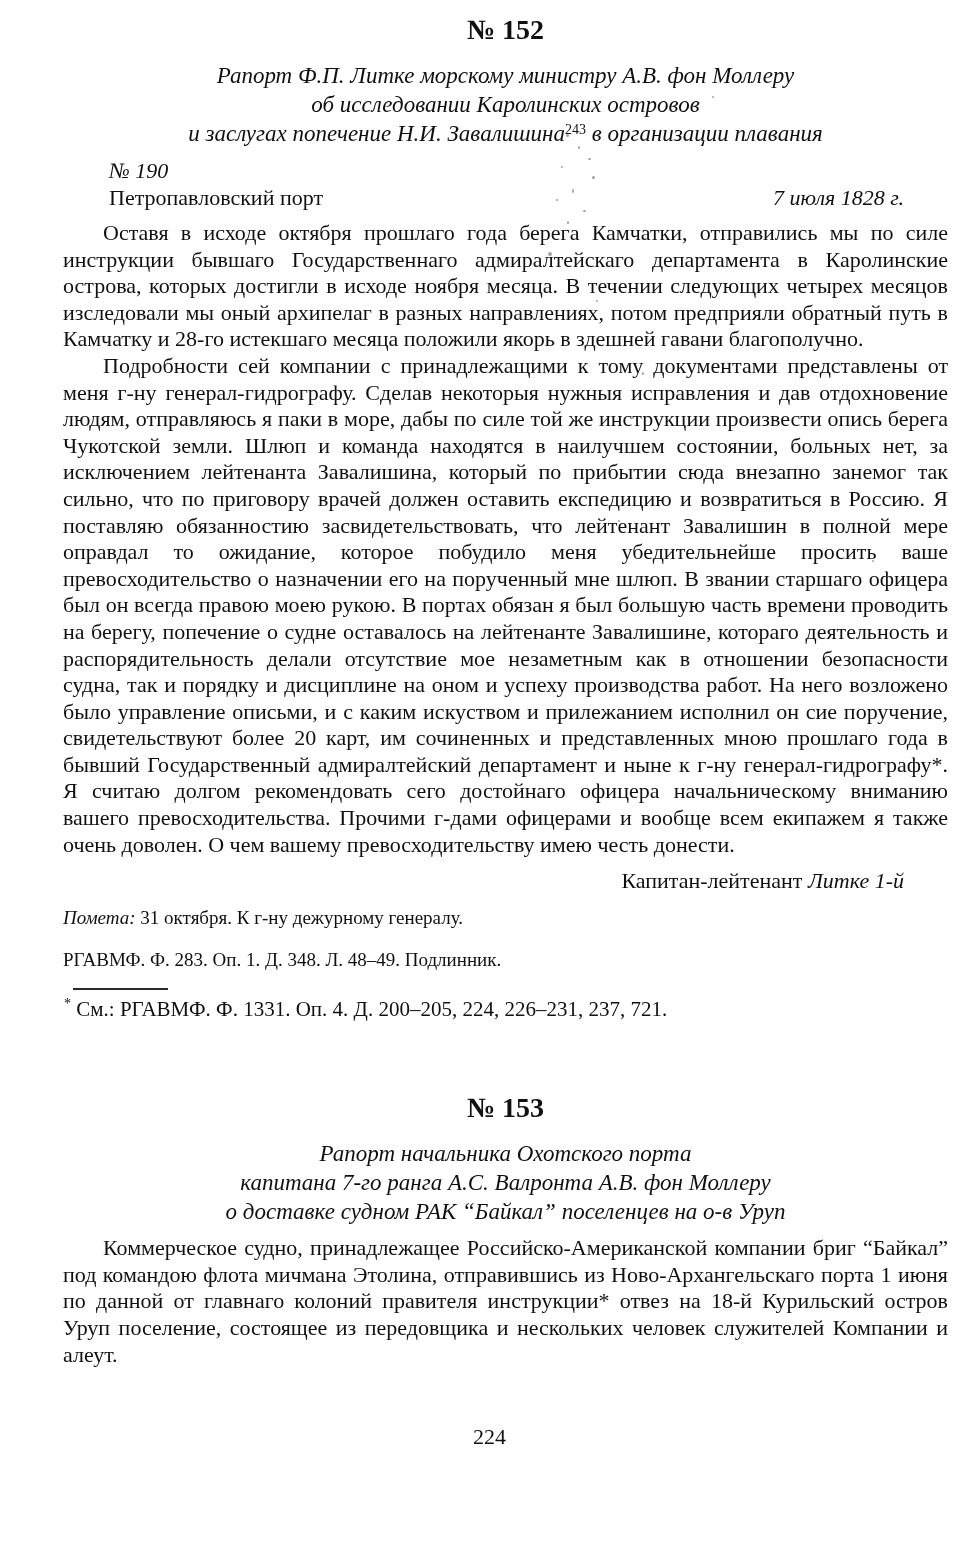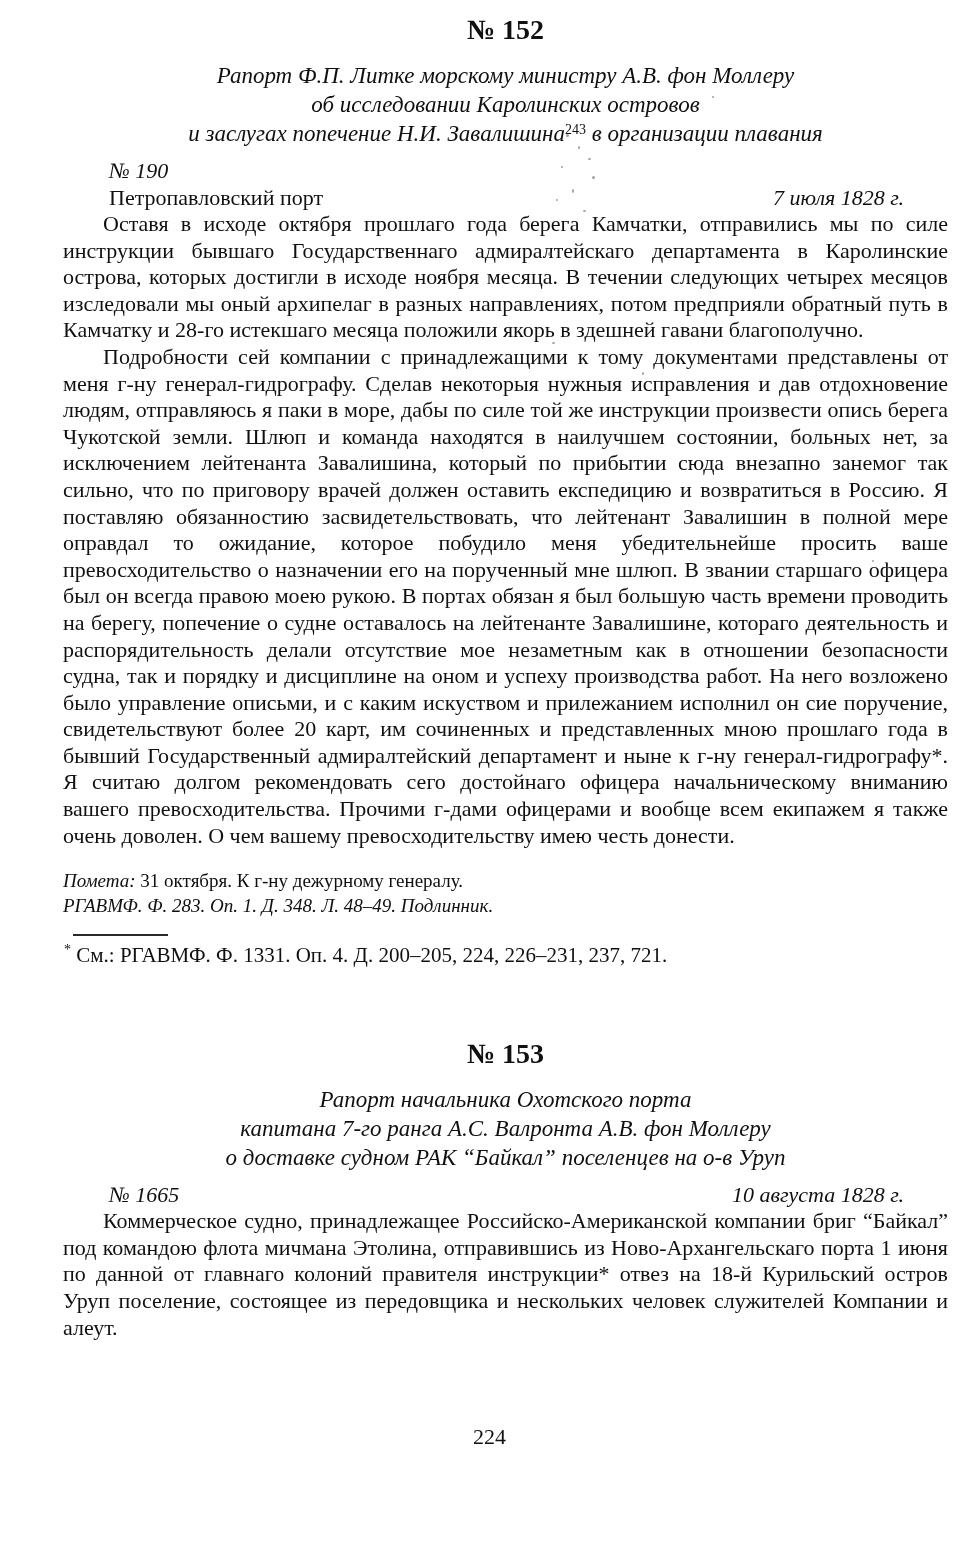--- a/index.html
+++ b/index.html
@@ -43,43 +43,42 @@
   .date { font-style: italic; }
 
   
   .body-para {
     margin: 0;
     font-size: 22px;
     line-height: 26.6px;
     text-align: justify;
     text-indent: 40px;
   }
-  .body-start { }
+  .body-start { margin-top: 9px; }
 
   .signature {
     margin-top: 9px;
     padding-right: 44px;
     text-align: right;
     font-size: 22px;
     line-height: 27px;
   }
   .signature i { font-style: italic; }
 
   .pometa {
-    margin-top: 20px;
+    margin-top: 12px;
     font-size: 19px;
     line-height: 23px;
   }
   .pometa-label { font-style: italic; }
 
   .archive {
-    margin-top: 2px;
+    margin-top: 19px;
     font-size: 19px;
     line-height: 23px;
-    font-style: italic;
   }
 
   .fn-sep {
     margin-top: 17px;
     margin-left: 10px;
     width: 95px;
     border-top: 2px solid #2a2a2a;
   }
   .footnote {
     margin-top: 7px;
@@ -143,45 +142,43 @@
         <div class="place-date">
           <span class="place">Петропавловский порт</span>
           <span class="date">7 июля 1828 г.</span>
         </div>
       </div>
 
       <p class="body-para body-start">Оставя в исходе октября прошлаго года берега Камчатки, отправились мы по силе инструкции бывшаго Государственнаго адмиралтейскаго департамента в Каролинские острова, которых достигли в исходе ноября месяца. В течении следующих четырех месяцов изследовали мы оный архипелаг в разных направлениях, потом предприяли обратный путь в Камчатку и 28-го истекшаго месяца положили якорь в здешней гавани благополучно.</p>
 
       <p class="body-para">Подробности сей компании с принадлежащими к тому документами представлены от меня г-ну генерал-гидрографу. Сделав некоторыя нужныя исправления и дав отдохновение людям, отправляюсь я паки в море, дабы по силе той же инструкции произвести опись берега Чукотской земли. Шлюп и команда находятся в наилучшем состоянии, больных нет, за исключением лейтенанта Завалишина, который по прибытии сюда внезапно занемог так сильно, что по приговору врачей должен оставить експедицию и возвратиться в Россию. Я поставляю обязанностию засвидетельствовать, что лейтенант Завалишин в полной мере оправдал то ожидание, которое побудило меня убедительнейше просить ваше превосходительство о назначении его на порученный мне шлюп. В звании старшаго офицера был он всегда правою моею рукою. В портах обязан я был большую часть времени проводить на берегу, попечение о судне оставалось на лейтенанте Завалишине, котораго деятельность и распорядительность делали отсутствие мое незаметным как в отношении безопасности судна, так и порядку и дисциплине на оном и успеху производства работ. На него возложено было управление описьми, и с каким искуством и прилежанием исполнил он сие поручение, свидетельствуют более 20 карт, им сочиненных и представленных мною прошлаго года в бывший Государственный адмиралтейский департамент и ныне к г-ну генерал-гидрографу*. Я считаю долгом рекомендовать сего достойнаго офицера начальническому вниманию вашего превосходительства. Прочими г-дами офицерами и вообще всем екипажем я также очень доволен. О чем вашему превосходительству имею честь донести.</p>
 
+      <div class="signature">
+        <span>Капитан-лейтенант</span>
+        <i>Литке 1-й</i>
+      </div>
 
       <div class="pometa"><span class="pometa-label">Помета:</span><span> 31 октября. К г-ну дежурному генералу.</span></div>
 
       <div class="archive">РГАВМФ. Ф. 283. Оп. 1. Д. 348. Л. 48–49. Подлинник.</div>
 
       <div class="fn-sep"></div>
 
       <div class="footnote"><sup>*</sup><span> См.: РГАВМФ. Ф. 1331. Оп. 4. Д. 200–205, 224, 226–231, 237, 721.</span></div>
     </section>
 
     <section class="doc-153">
       <div class="doc-heading">№ 153</div>
 
       <div class="doc-title">
         <div>Рапорт начальника Охотского порта</div>
         <div>капитана 7-го ранга А.С. Валронта А.В. фон Моллеру</div>
         <div>о доставке судном РАК “Байкал” поселенцев на о-в Уруп</div>
       </div>
 
-      <div class="meta">
-        <div class="place-date">
-          <span class="doc-no">№ 1665</span>
-          <span class="date">10 августа 1828 г.</span>
-        </div>
-      </div>
 
       <p class="body-para body-start">Коммерческое судно, принадлежащее Российско-Американской компании бриг “Байкал” под командою флота мичмана Этолина, отправившись из Ново-Архангельскаго порта 1 июня по данной от главнаго колоний правителя инструкции* отвез на 18-й Курильский остров Уруп поселение, состоящее из передовщика и нескольких человек служителей Компании и алеут.</p>
     </section>
 
   </div>
 
   <div class="page-number">224</div>
 </div>
 
 </body></html>

